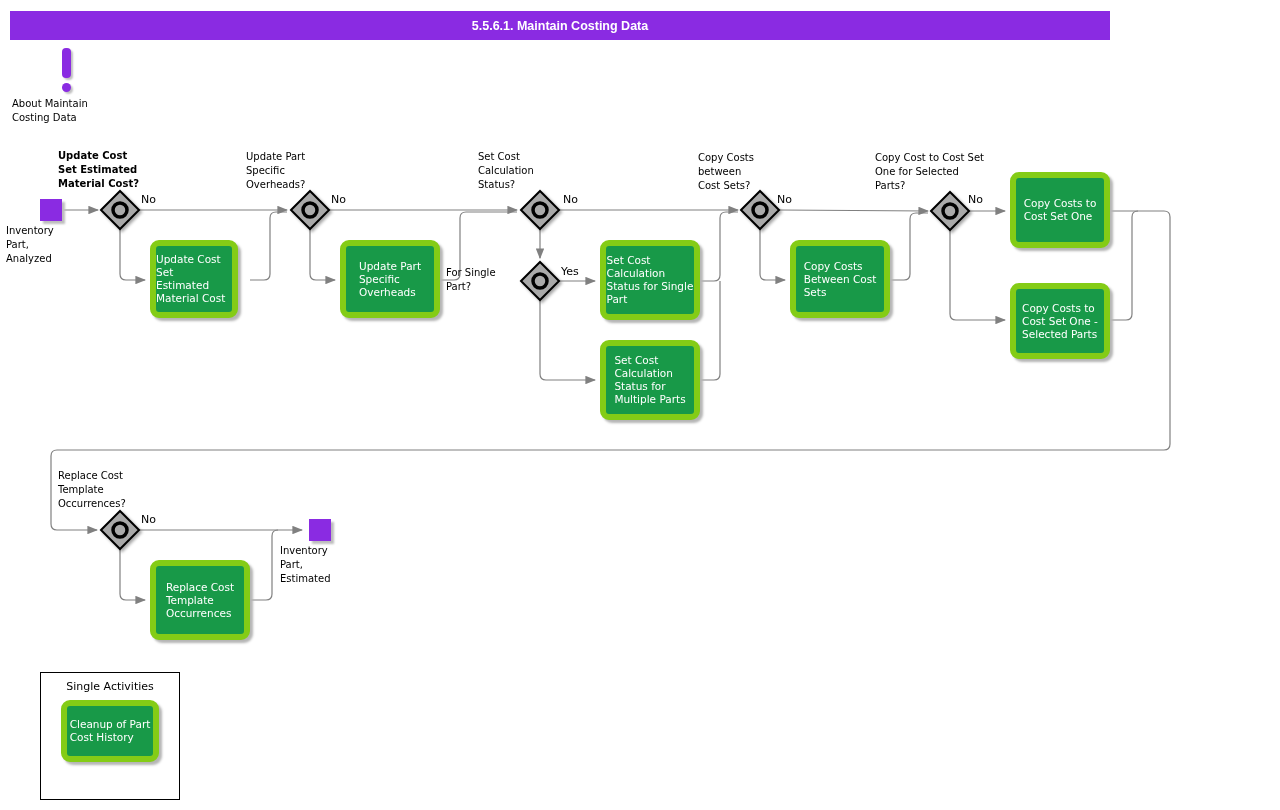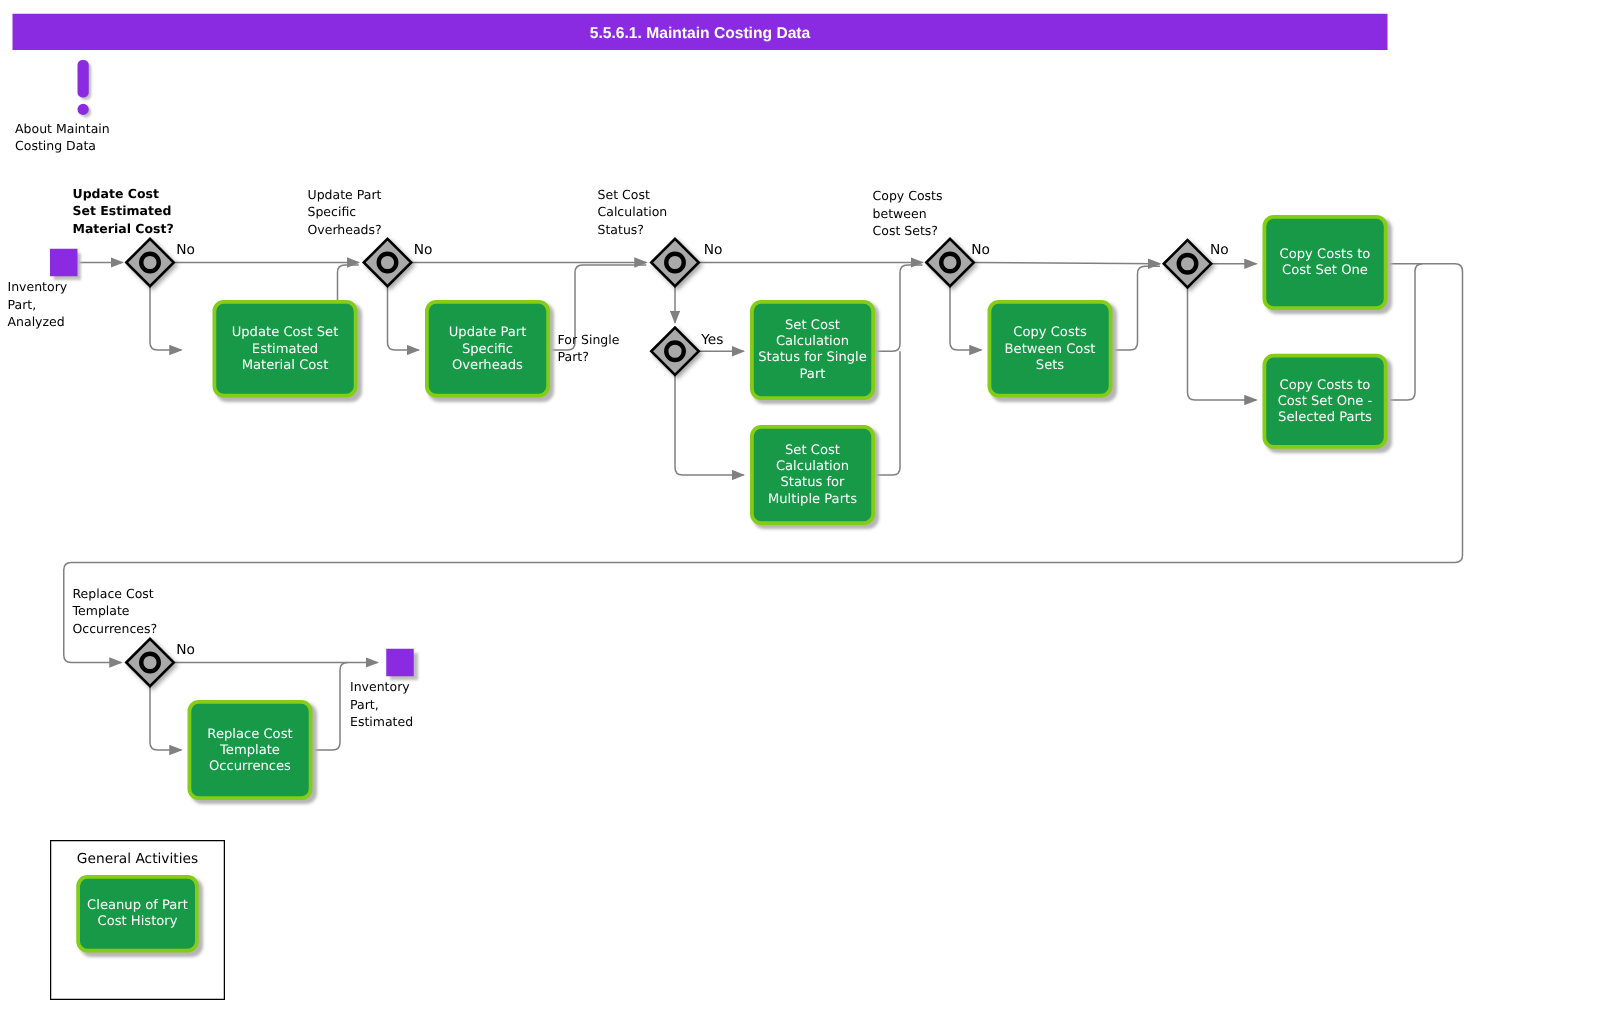--- a/index.html
+++ b/index.html
@@ -19,23 +19,23 @@
 
   svg.wires{position:absolute;left:0;top:0;width:1280px;height:810px;}
   svg.wires path.conn{fill:none;stroke:var(--line);stroke-width:1.2px;}
   svg.wires g.diamond path{fill:var(--diamond);stroke:#000;stroke-width:2px;}
   svg.wires g.diamond circle{fill:none;stroke:#000;stroke-width:3.5px;}
   svg.wires g.diamond{filter:drop-shadow(2.5px 2.5px 1.5px rgba(0,0,0,0.35));}
 
   .sq{position:absolute;width:22px;height:22px;background:var(--purple);
     box-shadow:3px 3px 2px #bdbdbd;}
 
-  .act{position:absolute;background:var(--green);border:3px solid #84cc16;border-radius:9px;
+  .act{position:absolute;background:var(--green);border:6px solid #84cc16;border-radius:9px;
     box-shadow:3px 3px 2.5px #b5b5b5;color:#fff;display:flex;align-items:center;justify-content:center;
-    text-align:center;font-size:10.5px;line-height:13px;white-space:pre-line;cursor:pointer;}
+    font-size:10.5px;line-height:13px;white-space:pre-line;cursor:pointer;}
 
   .lbl{position:absolute;font-size:10px;line-height:14px;text-align:left;white-space:pre-line;}
   .branch{position:absolute;font-size:11px;line-height:13px;}
 
   .excl-bar{position:absolute;left:62px;top:48px;width:9px;height:30px;background:var(--purple);
     border-radius:4px;box-shadow:2px 2px 2px #c0c0c0;}
   .excl-dot{position:absolute;left:62px;top:83px;width:9px;height:9px;background:var(--purple);
     border-radius:50%;box-shadow:2px 2px 2px #c0c0c0;}
 
   .gen-box{position:absolute;left:40px;top:672px;width:140px;height:128px;border:1px solid #000;}
@@ -134,33 +134,36 @@
 Specific
 Overheads?</div>
   <div class="lbl" style="left:478px;top:150px;width:120px;">Set Cost
 Calculation
 Status?</div>
   <div class="lbl" style="left:446px;top:266px;width:100px;">For Single
 Part?</div>
   <div class="lbl" style="left:698px;top:151px;width:120px;">Copy Costs
 between
 Cost Sets?</div>
+  <div class="lbl" style="left:875px;top:151px;width:152px;">Copy Cost to Cost Set
+One for Selected
+Parts?</div>
   <div class="lbl" style="left:58px;top:469px;width:120px;">Replace Cost
 Template
 Occurrences?</div>
 
   <div class="branch" style="left:141px;top:193px;">No</div>
   <div class="branch" style="left:331px;top:193px;">No</div>
   <div class="branch" style="left:563px;top:193px;">No</div>
   <div class="branch" style="left:561px;top:265px;">Yes</div>
   <div class="branch" style="left:777px;top:193px;">No</div>
   <div class="branch" style="left:968px;top:193px;">No</div>
   <div class="branch" style="left:141px;top:513px;">No</div>
 
-  <div class="act" style="left:150px;top:240px;width:116px;height:78px;margin-left:20px;">Update Cost Set
+  <div class="act" style="left:150px;top:240px;width:88px;height:78px;">Update Cost Set
 Estimated
 Material Cost</div>
   <div class="act" style="left:340px;top:240px;width:100px;height:78px;">Update Part
 Specific
 Overheads</div>
   <div class="act" style="left:600px;top:240px;width:100px;height:80px;">Set Cost
 Calculation
 Status for Single
 Part</div>
   <div class="act" style="left:600px;top:340px;width:100px;height:80px;">Set Cost
@@ -173,17 +176,17 @@
   <div class="act" style="left:1010px;top:172px;width:100px;height:76px;">Copy Costs to
 Cost Set One</div>
   <div class="act" style="left:1010px;top:283px;width:100px;height:76px;">Copy Costs to
 Cost Set One -
 Selected Parts</div>
   <div class="act" style="left:150px;top:560px;width:100px;height:80px;">Replace Cost
 Template
 Occurrences</div>
 
   <div class="gen-box"></div>
-  <div class="gen-title">General Activities</div>
+  <div class="gen-title">Single Activities</div>
   <div class="act" style="left:61px;top:700px;width:98px;height:62px;">Cleanup of Part
 Cost History</div>
 
 </div>
 
 </body></html>

